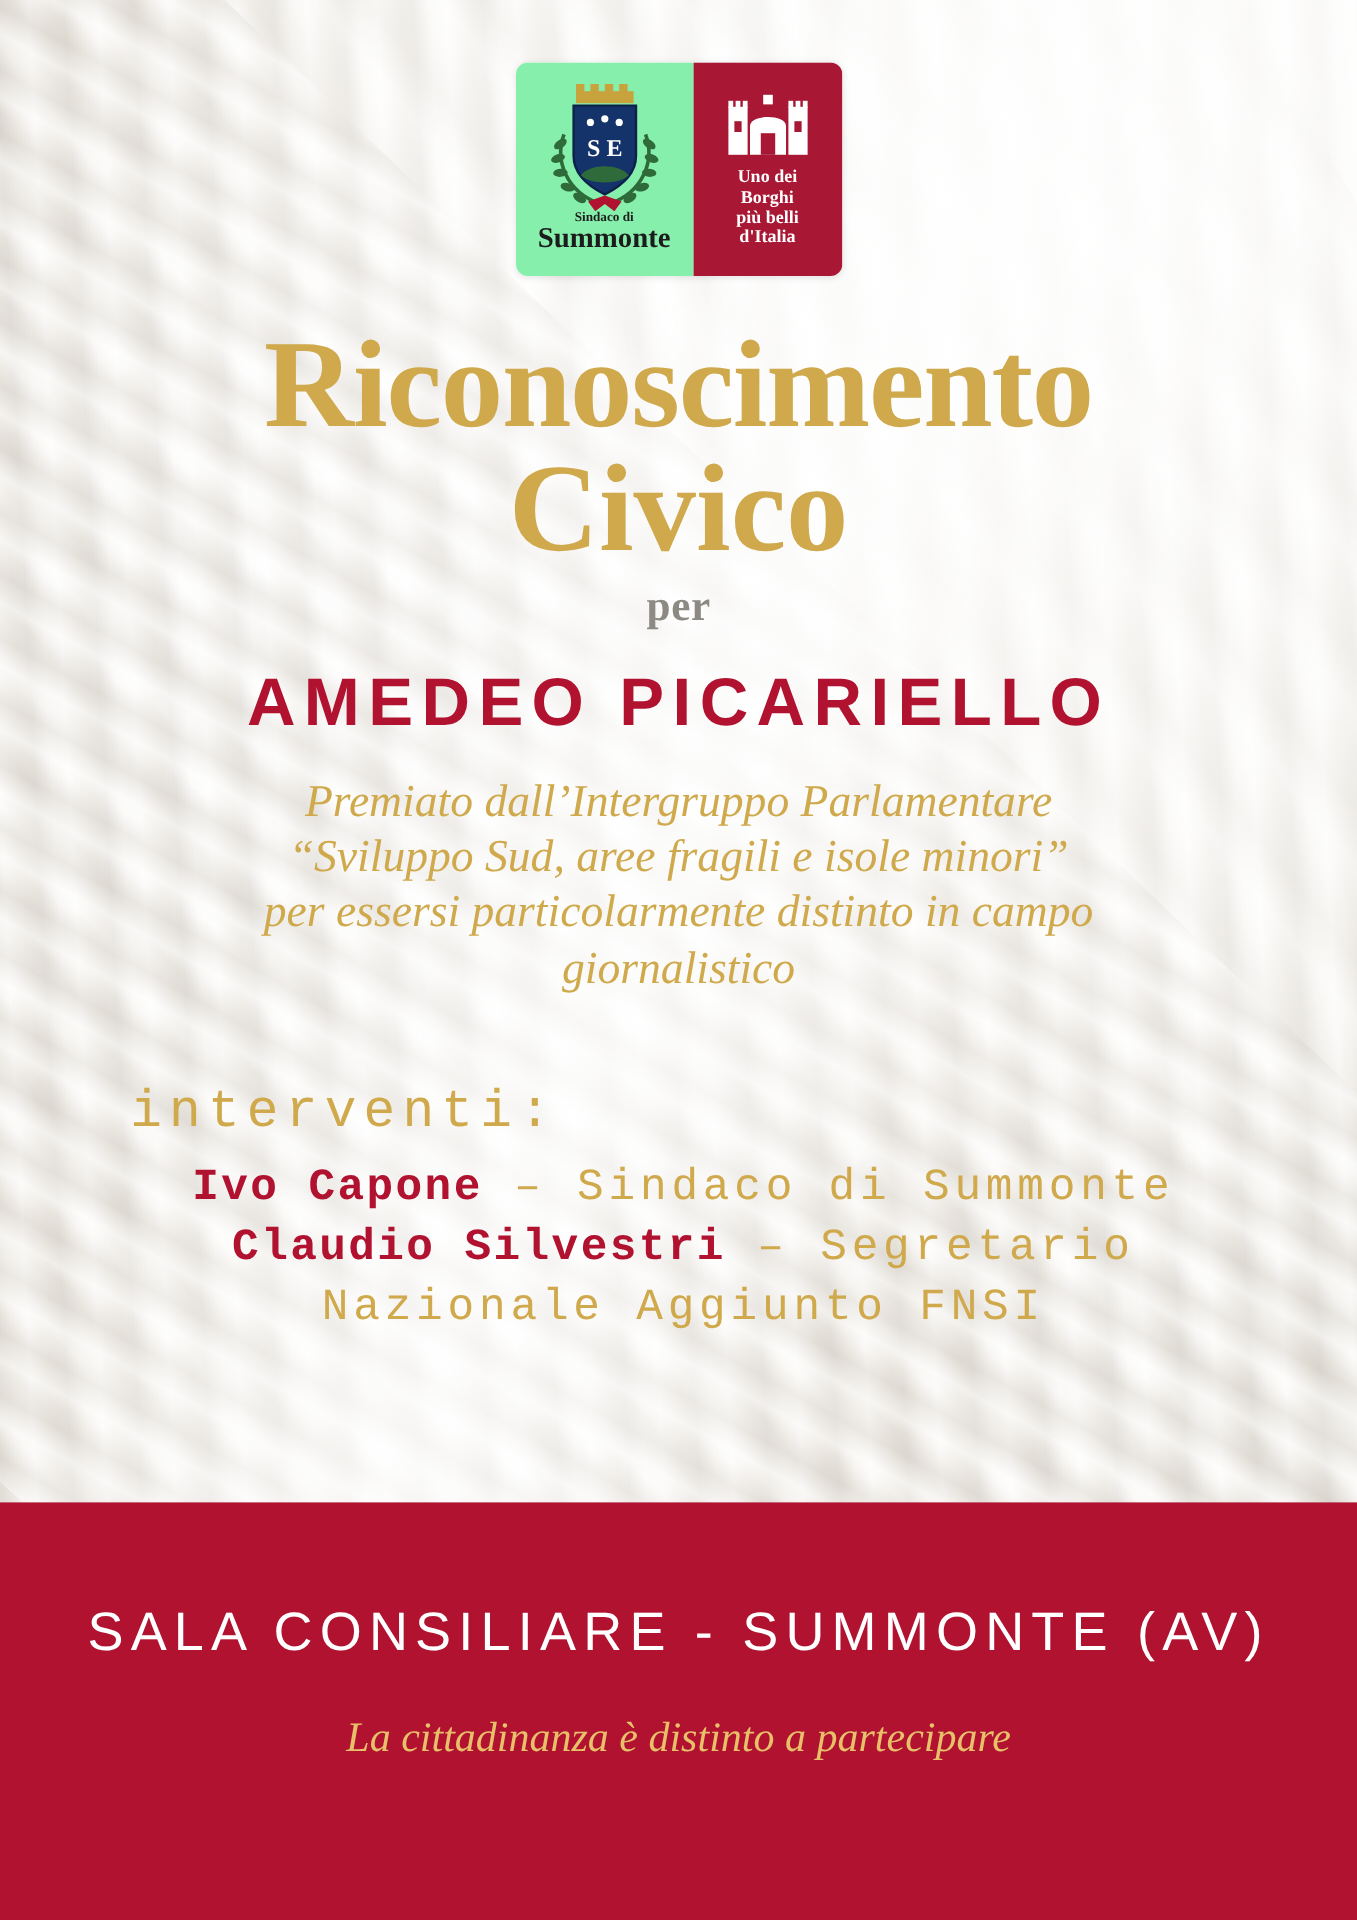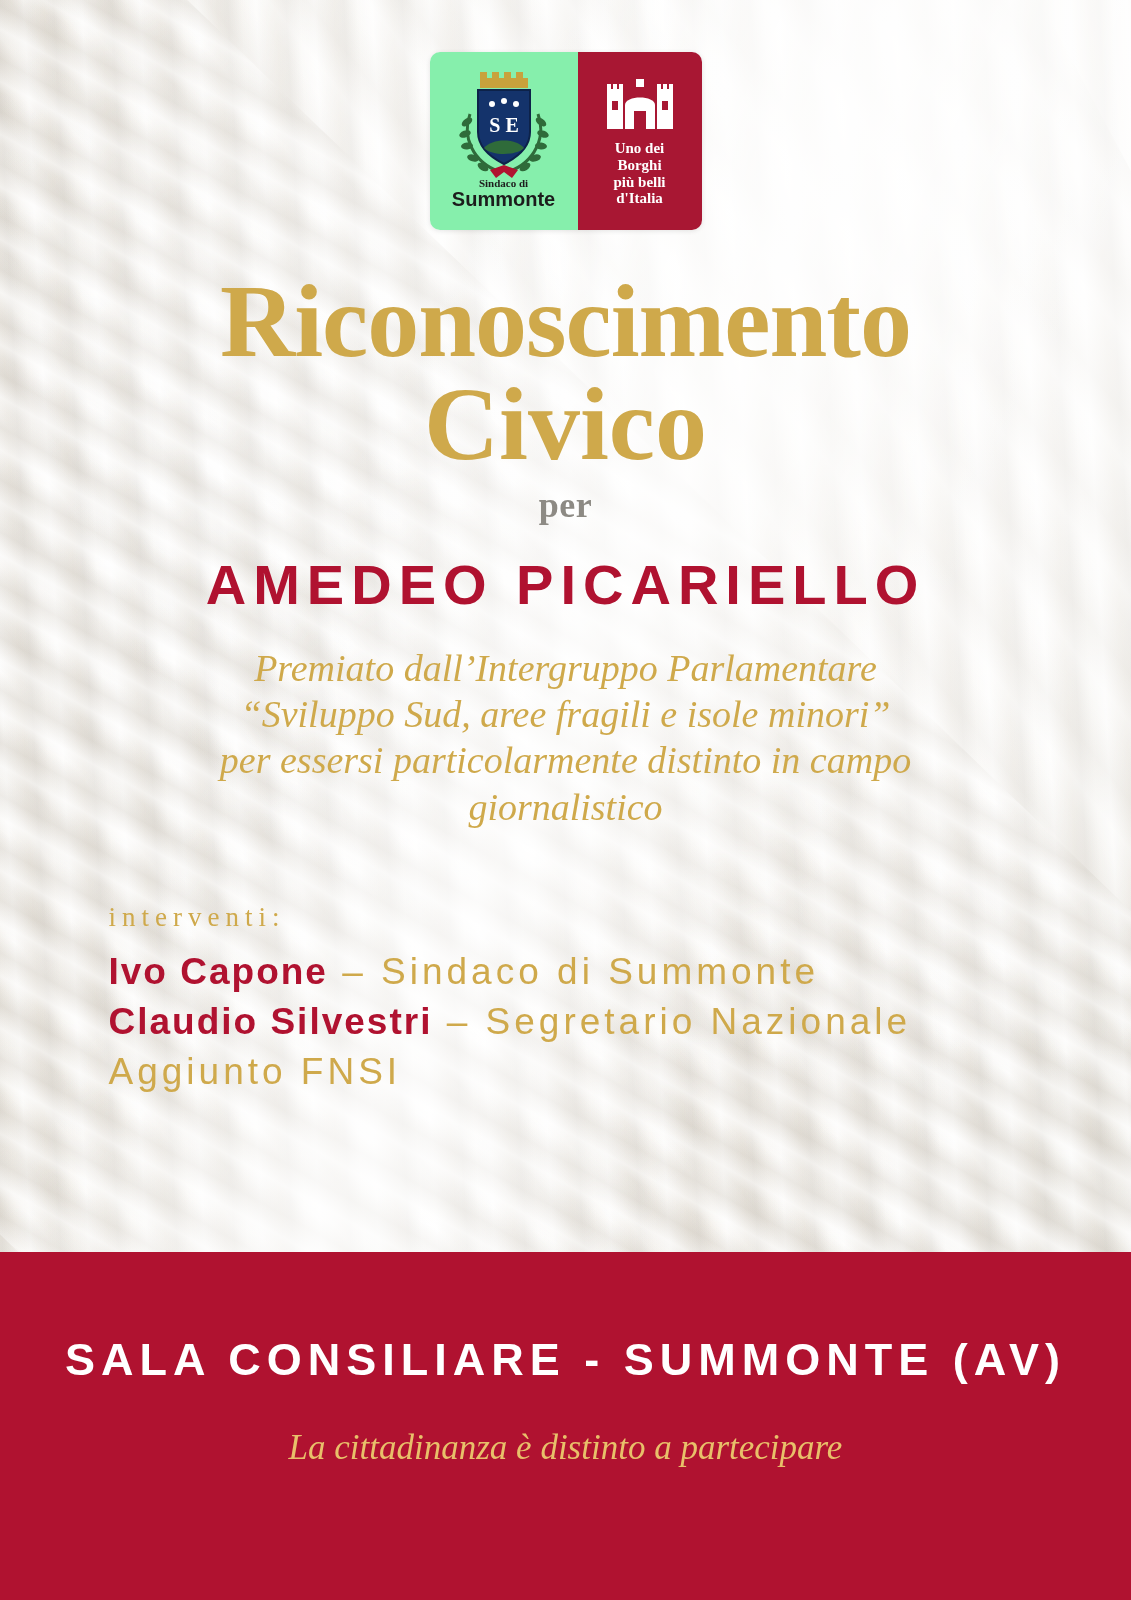--- a/index.html
+++ b/index.html
@@ -125,22 +125,22 @@
   .crest svg { display: block; }
   .logo-left .com {
     font-family: "Liberation Serif", serif;
     font-size: 11px;
     font-weight: bold;
     color: #1c1c1c;
     line-height: 1.05;
     margin-top: -4px;
   }
   .logo-left .town {
-    font-family: Liberation Sans, sans-serif;
-    font-size: 20px;
+    font-family: Liberation Serif, serif;
+    font-size: 24px;
     font-weight: bold;
     color: #1c1c1c;
     line-height: 1.05;
   }
   .logo-right {
     width: 124px;
     background: #a81733;
     color: #ffffff;
     display: flex;
     flex-direction: column;
@@ -209,32 +209,33 @@
 
   
   .speakers {
     margin-top: 72px;
     width: 930px;
     text-align: left;
     padding-left: 8px;
     box-sizing: border-box;
   }
   .interventi {
-    font-family: Liberation Serif, serif;
-    font-size: 27px;
+    font-family: Liberation Mono, monospace;
+    font-size: 44px;
     letter-spacing: 6px;
     color: #cfa94b;
     margin-bottom: 14px;
   }
   .speaker-line {
-    font-family: Liberation Sans, sans-serif;
+    font-family: Liberation Mono, monospace;
     font-size: 37px;
     line-height: 1.35;
     color: #cfa94b;
     letter-spacing: 4px;
+    text-align: center;
   }
   .speaker-line .nm {
     color: #b01230;
     font-weight: bold;
     letter-spacing: 2px;
   }
 
   
   .band {
     position: absolute;
@@ -253,21 +254,21 @@
   .band .line1 {
     font-family: "Liberation Sans", sans-serif;
     font-weight: bold;
     font-size: 45px;
     letter-spacing: 6px;
     color: #ffffff;
   }
   .band .line2 {
     margin-top: 20px;
     font-family: "Liberation Sans", sans-serif;
-    font-weight: bold;
+    font-weight: normal;
     font-size: 45px;
     letter-spacing: 6px;
     color: #ffffff;
   }
   .band .invite {
     margin-top: 42px;
     font-family: "Liberation Serif", serif;
     font-style: italic;
     font-size: 35px;
     color: #e8c06a;

